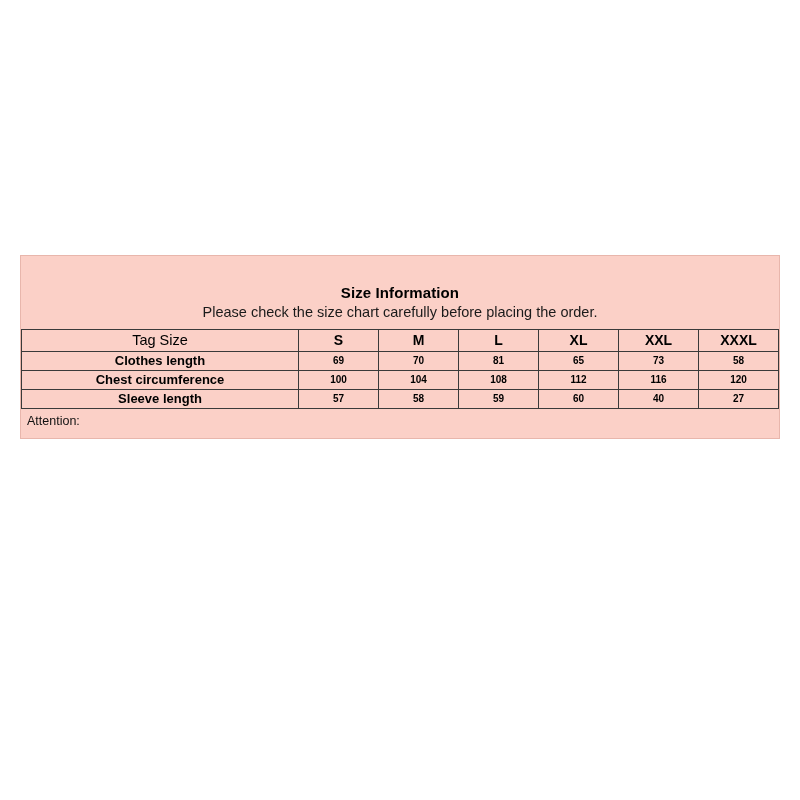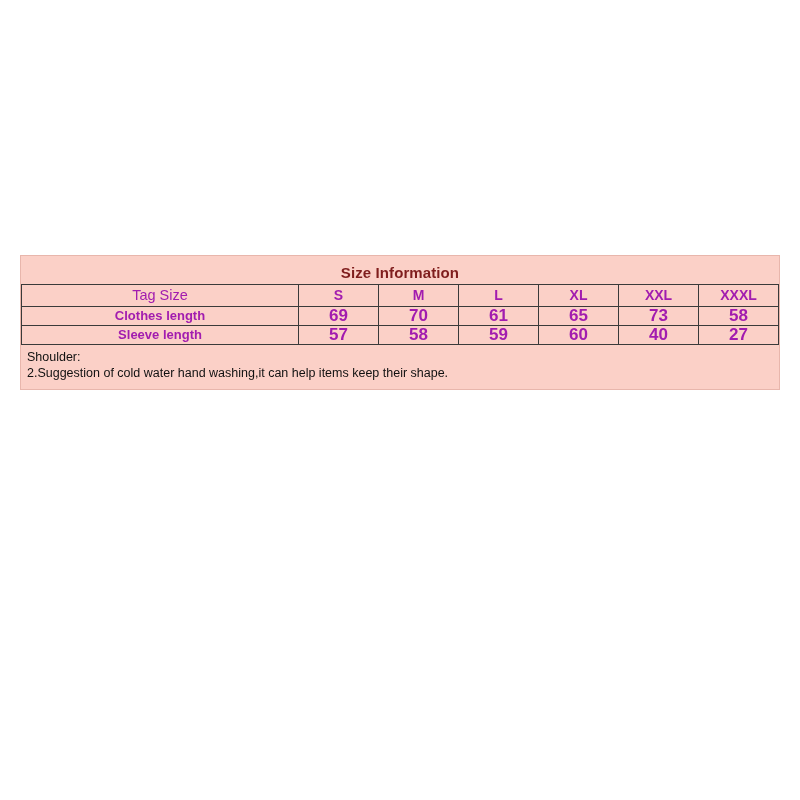--- a/index.html
+++ b/index.html
@@ -23,81 +23,83 @@
     top: 255px;
     width: 760px;
     background: #fbd0c7;
     border: 1px solid #e8b6ac;
     box-sizing: border-box;
   }
   .title {
     text-align: center;
     font-size: 15px;
     font-weight: bold;
-    color: #7f1d1d;
+    color: #000000;
     padding-top: 8px;
     padding-bottom: 3px;
     letter-spacing: 0.1px;
+    margin-top: 20px;
   }
   .subtitle {
     text-align: center;
     font-size: 14.5px;
     color: #1a1a1a;
     padding-bottom: 9px;
   }
   table.size-table {
     width: 100%;
     border-collapse: collapse;
     table-layout: fixed;
   }
   table.size-table th,
   table.size-table td {
     border: 1px solid #3a3a3a;
     text-align: center;
     font-size: 13px;
-    color: #a21caf;
+    color: #000000;
     height: 18px;
     padding: 0;
     line-height: 18px;
   }
   table.size-table thead th {
     font-size: 14.5px;
     font-weight: normal;
     height: 21px;
     line-height: 21px;
   }
   table.size-table thead th.sizecol {
     font-weight: bold;
     font-size: 14px;
   }
   table.size-table tbody th {
     font-weight: bold;
     font-size: 13px;
   }
   table.size-table tbody td {
     font-weight: bold;
-    font-size: 17px;
+    font-size: 10px;
   }
   col.label-col { width: 277px; }
   col.val-col { width: 80px; }
   .attention {
     padding: 5px 6px 8px 6px;
     font-size: 12.5px;
     color: #111111;
     line-height: 15.5px;
   }
   .attention div { white-space: normal; }
 </style>
 </head>
 <body>
 
 <div id="page">
   <div class="chart-block">
 
     <div class="title">Size Information</div>
+    <div class="subtitle">Please check the size chart carefully before placing the order.</div>
 
     <table class="size-table">
       <colgroup>
         <col class="label-col">
         <col class="val-col">
         <col class="val-col">
         <col class="val-col">
         <col class="val-col">
         <col class="val-col">
         <col class="val-col">
@@ -111,36 +113,44 @@
           <th class="sizecol">XL</th>
           <th class="sizecol">XXL</th>
           <th class="sizecol">XXXL</th>
         </tr>
       </thead>
       <tbody>
         <tr>
           <th>Clothes length</th>
           <td>69</td>
           <td>70</td>
-          <td>61</td>
+          <td>81</td>
           <td>65</td>
           <td>73</td>
           <td>58</td>
+        </tr>
+        <tr>
+          <th>Chest circumference</th>
+          <td>100</td>
+          <td>104</td>
+          <td>108</td>
+          <td>112</td>
+          <td>116</td>
+          <td>120</td>
         </tr>
         <tr>
           <th>Sleeve length</th>
           <td>57</td>
           <td>58</td>
           <td>59</td>
           <td>60</td>
           <td>40</td>
           <td>27</td>
         </tr>
       </tbody>
     </table>
 
     <div class="attention">
-      <div>Shoulder:</div>
-      <div>2.Suggestion of cold water hand washing,it can help items keep their shape.</div>
+      <div>Attention:</div>
     </div>
 
   </div>
 </div>
 
 </body></html>

